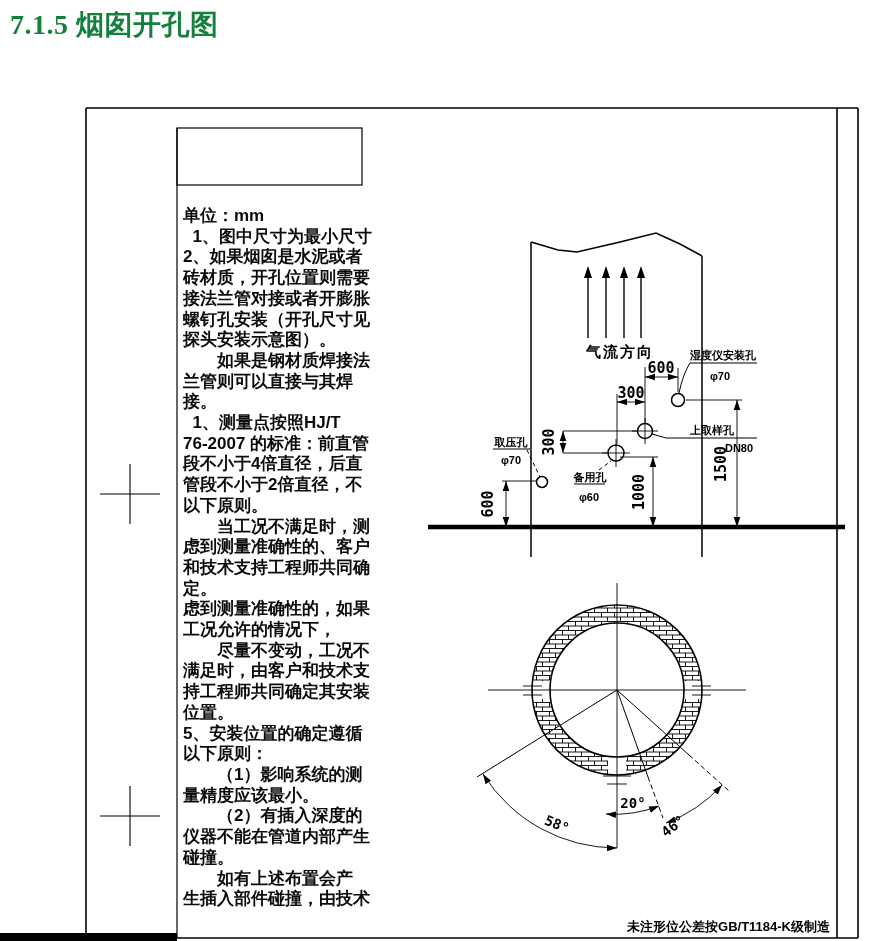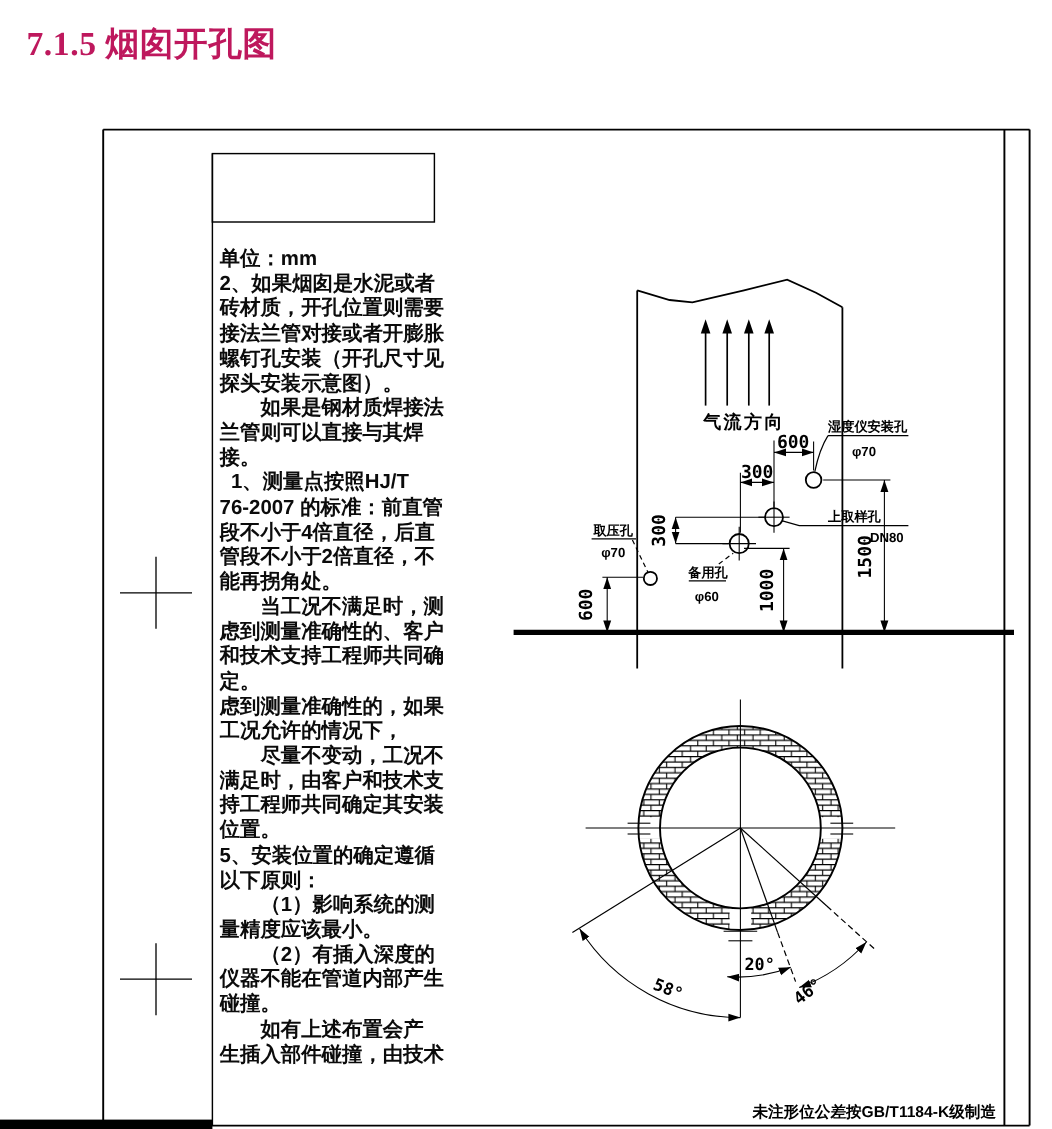--- a/index.html
+++ b/index.html
@@ -1,22 +1,22 @@
 <!DOCTYPE html>
 <html><head>
 <meta charset="utf-8">
 <style>
   html,body{margin:0;padding:0;}
   body{
     width:877px;height:941px;background:#ffffff;position:relative;overflow:hidden;
     font-family:"Liberation Sans", sans-serif;color:#000;
   }
   .page-title{
-    position:absolute;left:10px;top:6px;margin:12px;
-    font-family:"Liberation Serif", serif;font-weight:700;font-size:28px;color:#be185d;
+    position:absolute;left:10px;top:6px;margin:0;
+    font-family:"Liberation Serif", serif;font-weight:700;font-size:28px;color:#15803d;
     letter-spacing:0.5px;white-space:nowrap;
   }
   .notes{
     position:absolute;left:183px;top:178px;width:236px;height:747px;overflow:hidden;margin-top:28px;
   }
   .note-line{
     white-space:pre;font-size:17px;line-height:20.7px;font-weight:700;color:#0b0b0b;
     font-family:"Liberation Sans", sans-serif;letter-spacing:0px;
   }
   svg{position:absolute;left:0;top:0;}
@@ -27,33 +27,34 @@
   .tol-note{font-family:"Liberation Sans", sans-serif;font-size:13px;font-weight:700;}
   .airflow{font-family:"Liberation Sans", sans-serif;font-size:15px;font-weight:700;letter-spacing:2px;}
 </style>
 </head>
 <body>
 
 <h1 class="page-title">7.1.5 烟囱开孔图</h1>
 
 <div class="notes">
     <div class="note-line">单位：mm</div>
+    <div class="note-line">  1、图中尺寸为最小尺寸</div>
     <div class="note-line">2、如果烟囱是水泥或者</div>
     <div class="note-line">砖材质，开孔位置则需要</div>
     <div class="note-line">接法兰管对接或者开膨胀</div>
     <div class="note-line">螺钉孔安装（开孔尺寸见</div>
     <div class="note-line">探头安装示意图）。</div>
     <div class="note-line">　　如果是钢材质焊接法</div>
     <div class="note-line">兰管则可以直接与其焊</div>
     <div class="note-line">接。</div>
     <div class="note-line">  1、测量点按照HJ/T</div>
     <div class="note-line">76-2007 的标准：前直管</div>
     <div class="note-line">段不小于4倍直径，后直</div>
     <div class="note-line">管段不小于2倍直径，不</div>
-    <div class="note-line">能再拐角处。</div>
+    <div class="note-line">以下原则。</div>
     <div class="note-line">　　当工况不满足时，测</div>
     <div class="note-line">虑到测量准确性的、客户</div>
     <div class="note-line">和技术支持工程师共同确</div>
     <div class="note-line">定。</div>
     <div class="note-line">虑到测量准确性的，如果</div>
     <div class="note-line">工况允许的情况下，</div>
     <div class="note-line">　　尽量不变动，工况不</div>
     <div class="note-line">满足时，由客户和技术支</div>
     <div class="note-line">持工程师共同确定其安装</div>
     <div class="note-line">位置。</div>

